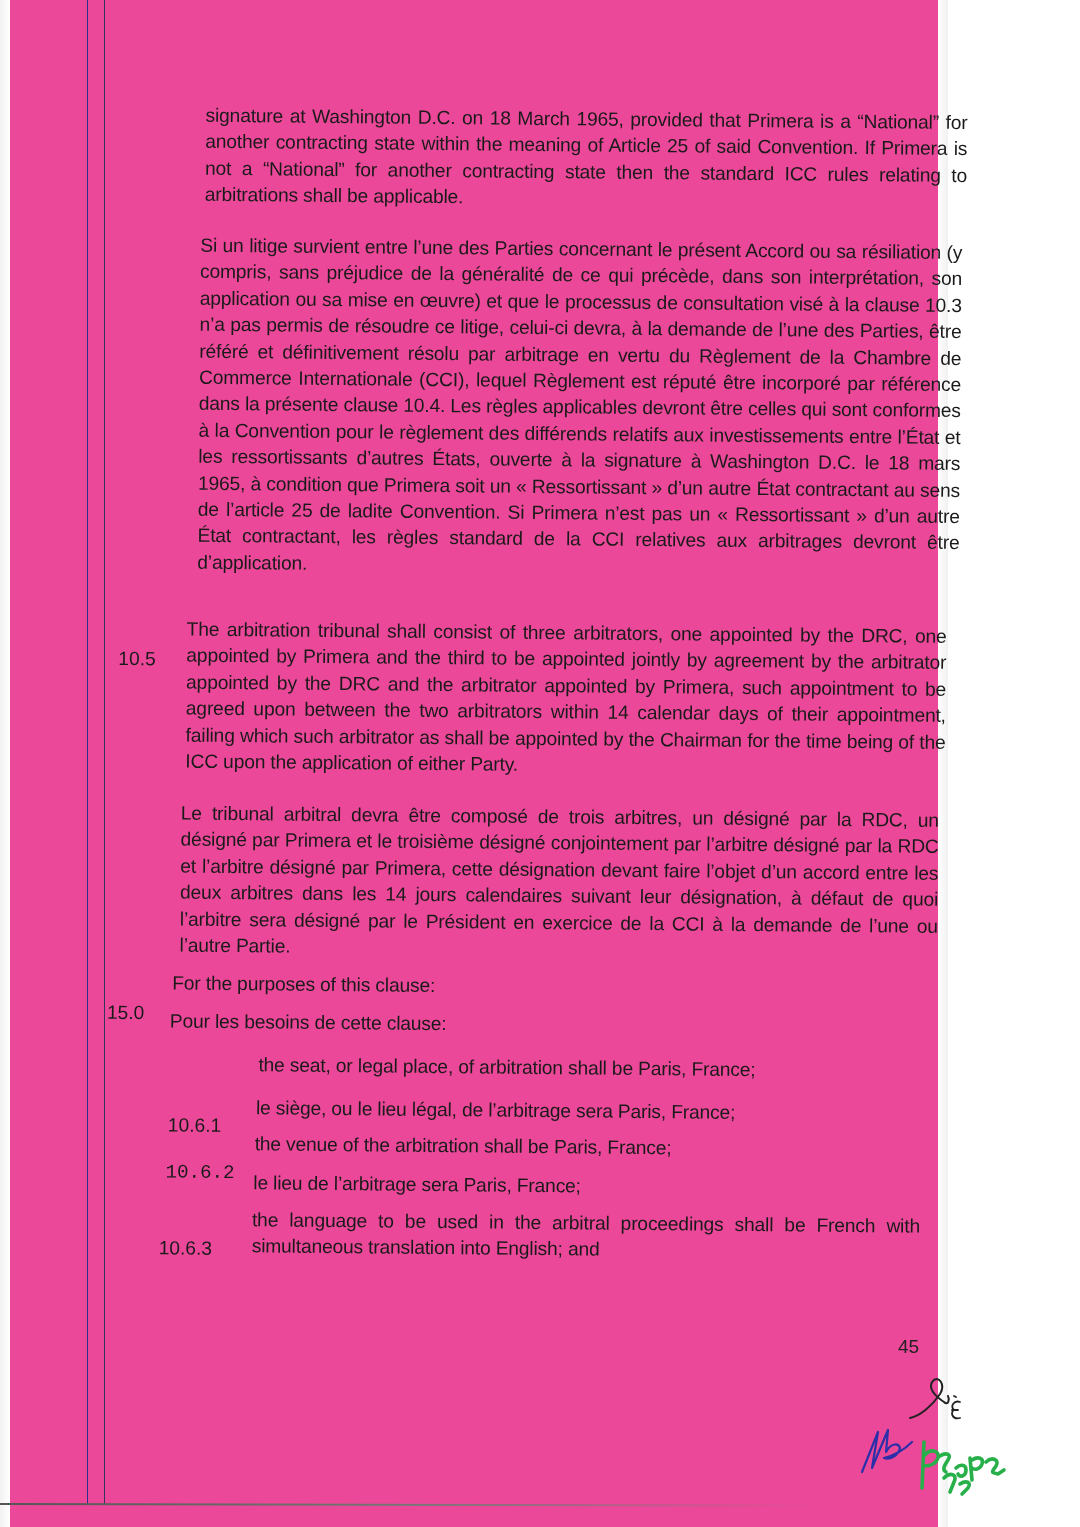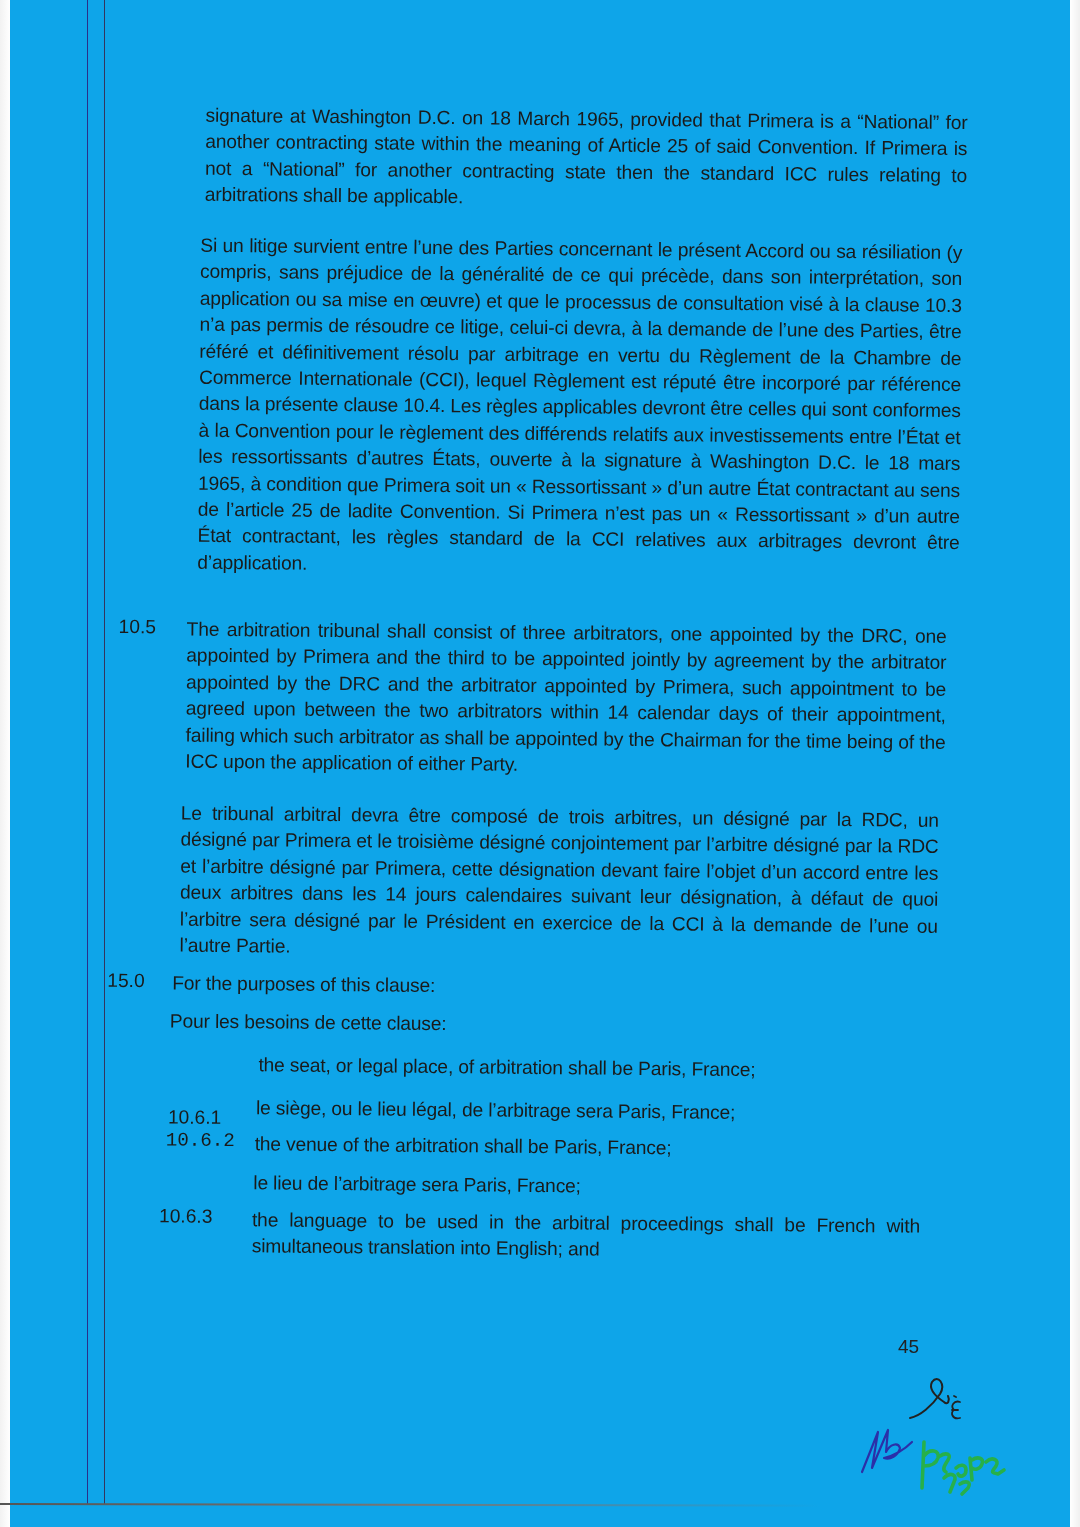--- a/index.html
+++ b/index.html
@@ -11,23 +11,23 @@
       width: 1080px;
       height: 1527px;
       position: relative;
       overflow: hidden;
       font-family: "Liberation Sans", sans-serif;
       color: #1a1a1a;
     }
     .page {
       position: absolute;
       left: 0; top: 0;
-      width: 1080px;
+      width: 948px;
       height: 1527px;
-      background: #0ea5e9;
+      background: #ec4899;
     }
     .right-shadow {
       position: absolute;
       right: 0; top: 0;
       width: 10px; height: 1527px;
       background: linear-gradient(to right, #ffffff, #f0f0f0);
     }
     .left-shadow {
       position: absolute;
       left: 0; top: 0;
@@ -66,30 +66,31 @@
       font-size: 19.2px;
       line-height: 26.4px;
       text-align: justify;
       text-align-last: left;
       letter-spacing: -0.15px;
     }
     .clause-num {
       position: absolute;
       font-size: 19.2px;
       line-height: 26.4px;
+      margin-top: 32px;
     }
     .p1 { left: 200px; top: 106px; width: 762px; }
     .p2 { left: 196px; top: 236px; width: 762px; }
     .n105 { left: 118px; top: 618px; }
     .p3 { left: 186px; top: 620px; width: 760px; }
     .p4 { left: 182px; top: 804px; width: 758px; }
     .n106 { left: 110px; top: 972px; }
     .p5 { left: 175px; top: 974px; width: 700px; }
     .p6 { left: 173px; top: 1012px; width: 700px; }
-    .n1061 { left: 172px; top: 1108px; }
+    .n1061 { left: 172px; top: 1084px; }
     .p7 { left: 262px; top: 1055px; width: 660px; }
     .p8 { left: 260px; top: 1098px; width: 660px; }
     .n1062 { left: 170px; top: 1131px; font-family: Liberation Mono, monospace; }
     .p9 { left: 259px; top: 1134px; width: 660px; }
     .p10 { left: 258px; top: 1173px; width: 660px; }
     .n1063 { left: 164px; top: 1207px; }
     .p11 { left: 257px; top: 1210px; width: 668px; }
 
     .page-number {
       position: absolute;

